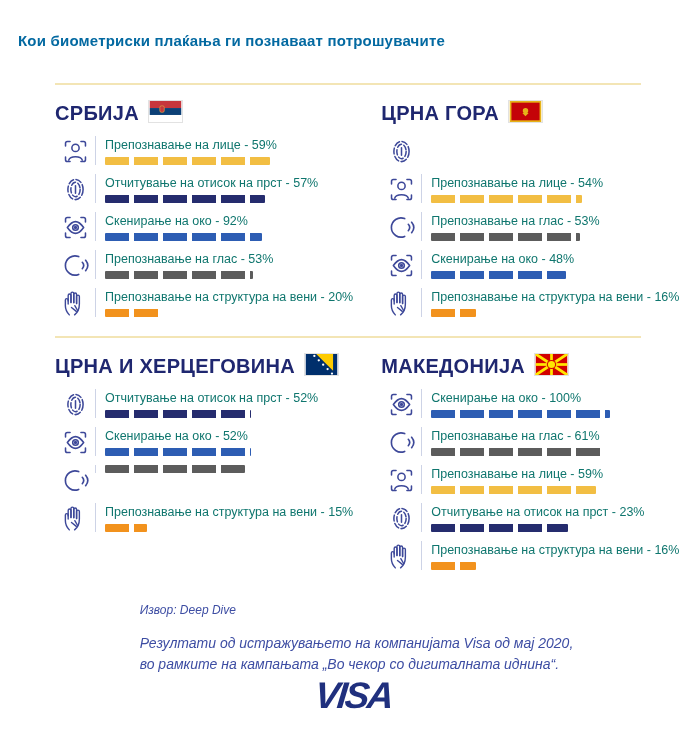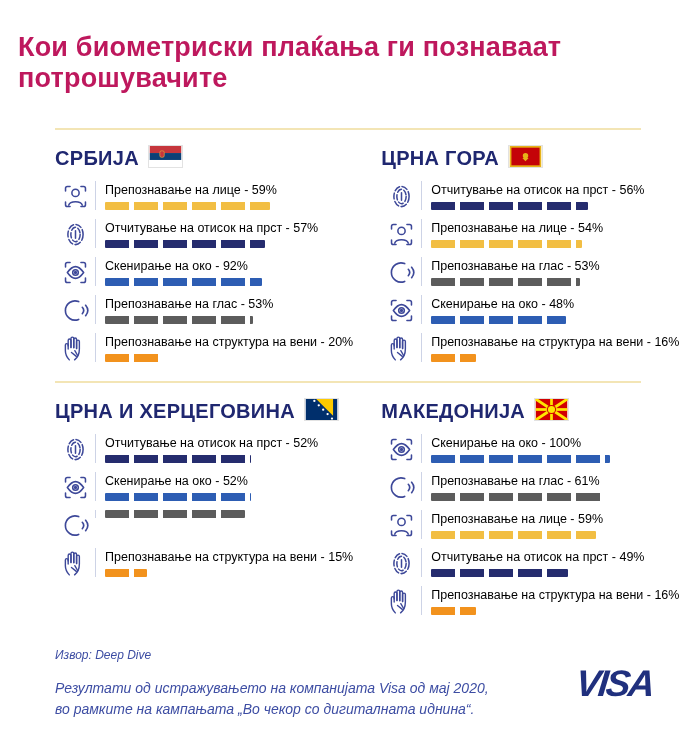--- a/index.html
+++ b/index.html
@@ -1,35 +1,35 @@
 <!DOCTYPE html>
 <html><head>
 <meta charset="utf-8">
 <style>
   * { margin:0; padding:0; box-sizing:border-box; }
   html,body { width:696px; height:731px; background:#ffffff; overflow:hidden;
               font-family:"Liberation Sans", sans-serif; }
-  .page-title { font-size:27px; font-weight:700; color:#be185d;
+  .page-title { font-size:15px; font-weight:700; color:#0369a1;
                 letter-spacing:.2px; margin:32px 14px 0 18px; }
   .rule { height:2px; background:#F3E5B5; width:586px; margin:0 auto; }
   .rule-top { margin-top:34px; }
   .rule-mid { margin-top:10px; }
   .grid { display:grid; grid-template-columns:1fr 1fr; column-gap:28px;
           margin:16px 31px 0 55px; }
   .grid.lower { margin-top:16px; }
   .country-header { display:flex; align-items:center; gap:10px; margin:0 0 10px 0; }
   .country-name { font-size:20px; font-weight:700; color:#1F2770; letter-spacing:.3px; white-space:nowrap; }
   .flag { width:33px; height:21px; flex:0 0 auto; box-shadow:0 0 0 1px #e2e2e2; }
   .metric { display:flex; align-items:flex-start; height:38px; }
   .icon-cell { width:40px; display:flex; justify-content:center; padding-top:1px; }
   .metric-body { flex:1; border-left:1px solid #CDD3E6; padding-left:9px; }
-  .metric-label { font-size:12.5px; color:#000000; margin:2px 0 5px; white-space:nowrap; }
+  .metric-label { font-size:12.5px; color:#0f766e; margin:2px 0 5px; white-space:nowrap; }
   .bar { height:8px; border-radius:1px; }
   .footer { display:flex; justify-content:space-between; align-items:center;
-            margin:24px 38px 8px 55px; }
+            margin:24px 38px 8px 55px;flex-direction:column; }
   .source-line { font-style:italic; color:#3D4DA3; font-size:12px; margin-bottom:16px; }
   .note-line { font-style:italic; color:#3D4DA3; font-size:14px; line-height:1.5; }
   .visa-logo { font-size:37px; font-weight:700; font-style:italic; color:#20307E;
                letter-spacing:-2.5px; transform:skewX(-6deg); padding-right:6px; }
   svg.metric-icon { display:block; }
 </style>
 </head>
 <body>
 
 <div class="infographic">
@@ -134,24 +134,20 @@
             </svg></span>
         </div>
         <div class="metric">
           <div class="icon-cell">
             <svg class="metric-icon" width="27" height="29" viewBox="0 0 32 32" fill="none" stroke="#3D4899" stroke-width="1.8" stroke-linecap="round">
               <ellipse cx="16" cy="16" rx="9" ry="12" stroke-dasharray="7 3"></ellipse>
               <ellipse cx="16" cy="16" rx="5.5" ry="8.5" stroke-dasharray="6 3"></ellipse>
               <path d="M16 11.5v9"></path>
             </svg>
           </div>
-          <div class="metric-body">
-            <div class="metric-label">Отчитување на отисок на прст - 56%</div>
-            <div class="bar" style="width: 156.8px; background: repeating-linear-gradient(90deg, rgb(37, 44, 110) 0px, rgb(37, 44, 110) 24px, transparent 24px, transparent 29px);"></div>
-          </div>
         </div>
         <div class="metric">
           <div class="icon-cell">
             <svg class="metric-icon" width="29" height="29" viewBox="0 0 32 32" fill="none" stroke="#3D4899" stroke-width="1.7" stroke-linecap="round" stroke-linejoin="round">
               <path d="M5 10V7a2 2 0 0 1 2-2h3"></path>
               <path d="M22 5h3a2 2 0 0 1 2 2v3"></path>
               <path d="M27 22v3a2 2 0 0 1-2 2h-3"></path>
               <path d="M10 27H7a2 2 0 0 1-2-2v-3"></path>
               <circle cx="16" cy="12" r="4"></circle>
               <path d="M8.5 25.5c1.5-5 13.5-5 15 0"></path>
@@ -355,21 +351,21 @@
         </div>
         <div class="metric">
           <div class="icon-cell">
             <svg class="metric-icon" width="27" height="29" viewBox="0 0 32 32" fill="none" stroke="#3D4899" stroke-width="1.8" stroke-linecap="round">
               <ellipse cx="16" cy="16" rx="9" ry="12" stroke-dasharray="7 3"></ellipse>
               <ellipse cx="16" cy="16" rx="5.5" ry="8.5" stroke-dasharray="6 3"></ellipse>
               <path d="M16 11.5v9"></path>
             </svg>
           </div>
           <div class="metric-body">
-            <div class="metric-label">Отчитување на отисок на прст - 49%</div>
+            <div class="metric-label">Отчитување на отисок на прст - 23%</div>
             <div class="bar" style="width: 137.2px; background: repeating-linear-gradient(90deg, rgb(37, 44, 110) 0px, rgb(37, 44, 110) 24px, transparent 24px, transparent 29px);"></div>
           </div>
         </div>
         <div class="metric">
           <div class="icon-cell">
             <svg class="metric-icon" width="28" height="29" viewBox="0 0 32 32" fill="none" stroke="#3D4899" stroke-width="1.6" stroke-linecap="round" stroke-linejoin="round">
               <path d="M9.5 29c-2.8-3-4.5-6.6-4.5-10.5V12a1.6 1.6 0 0 1 3.2 0v4.5"></path>
               <path d="M8.2 13V6.8a1.6 1.6 0 0 1 3.2 0V15"></path>
               <path d="M11.4 14.5V4.6a1.6 1.6 0 0 1 3.2 0V15"></path>
               <path d="M14.6 15V5.6a1.6 1.6 0 0 1 3.2 0V16"></path>

